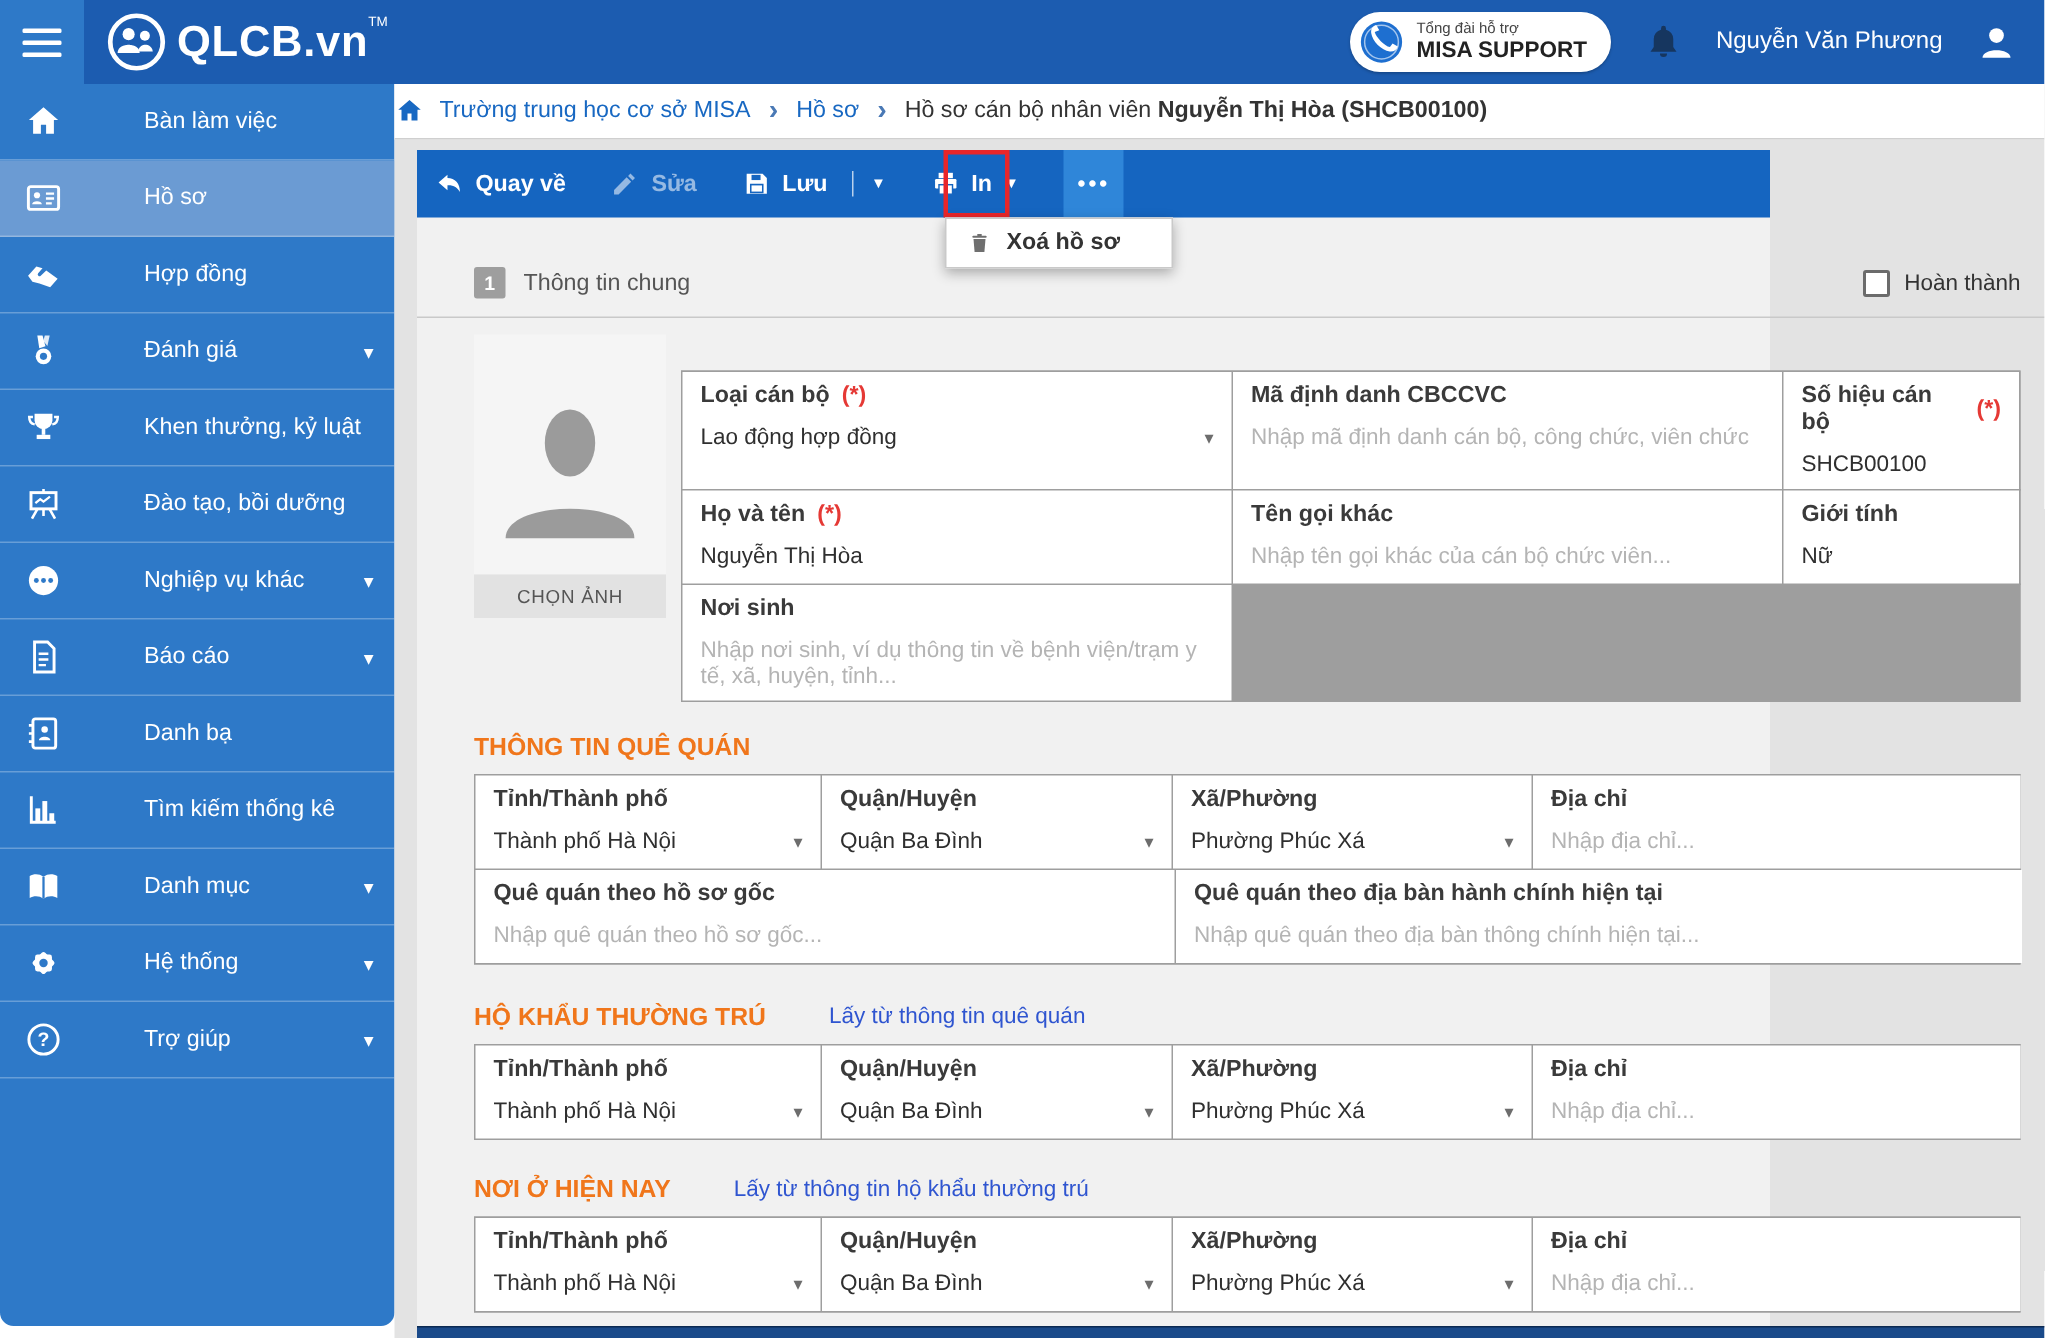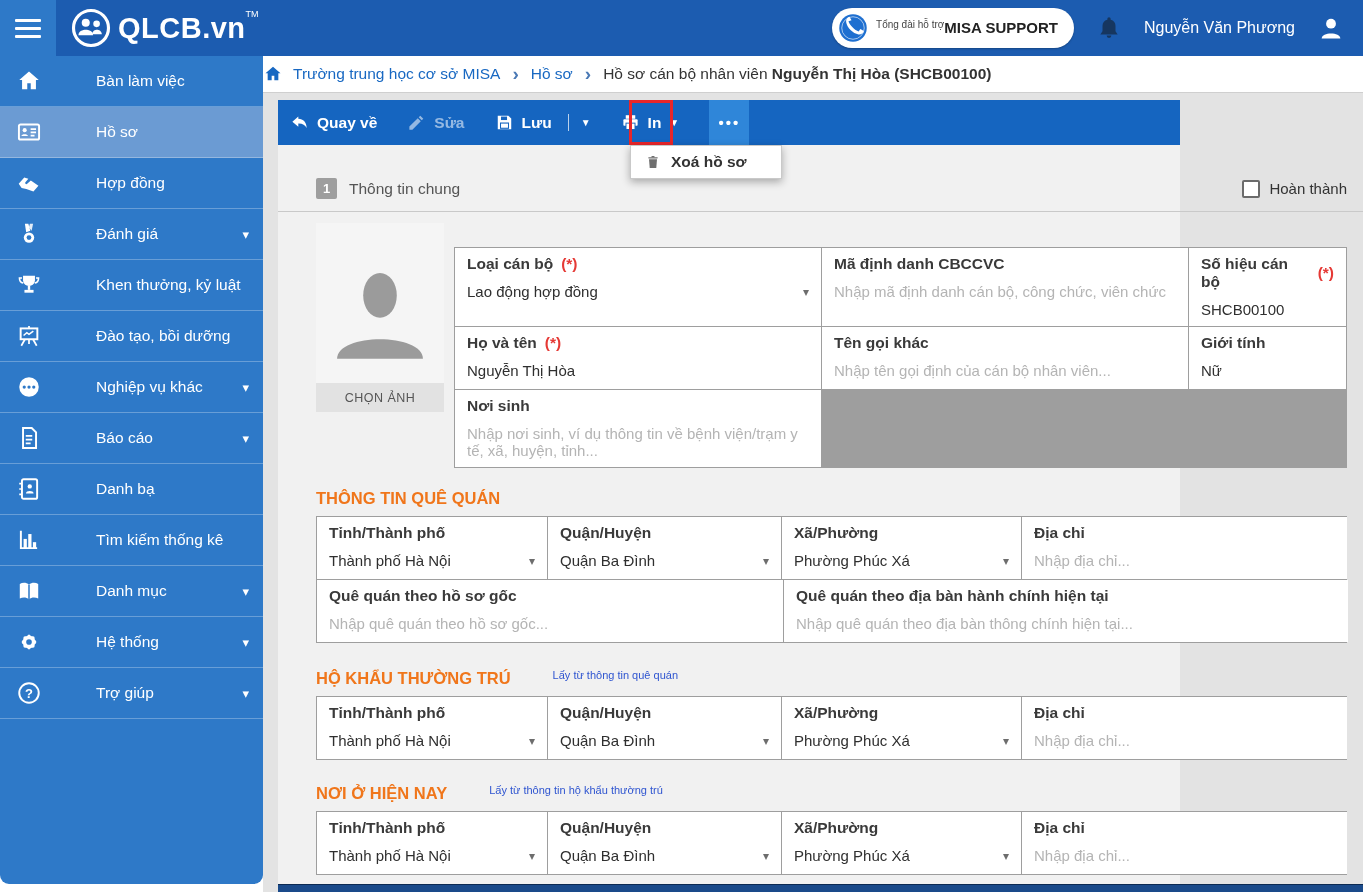--- a/index.html
+++ b/index.html
@@ -14,21 +14,21 @@
     flex-direction:column; justify-content:center; align-items:center; gap:5px; cursor:pointer; }
   .hamburger i { display:block; width:26px; height:3px; background:#fff; border-radius:1px; }
   .logo { display:flex; align-items:flex-start; margin-left:14px; color:#fff; }
   .logo svg { width:42px; height:42px; margin-top:2px; }
   .logo-text { font-size:29px; font-weight:bold; letter-spacing:.5px; margin-left:6px; line-height:46px;}
   .logo-tm { font-size:9px; margin-top:4px; }
   .top-right { margin-left:auto; display:flex; align-items:center; gap:22px; padding-right:18px; }
   .support-pill { background:#fff; border-radius:22px; height:40px; display:flex; align-items:center;
     padding:0 16px 0 6px; gap:8px; box-shadow:0 1px 2px rgba(0,0,0,.25); cursor:pointer; }
   .support-pill svg { width:30px; height:30px; }
-  .support-txt { display:flex; line-height:1.15; }
+  .support-txt { display:flex; flex-direction:column; line-height:1.15; }
   .support-small { font-size:10px; color:#444; }
   .support-big { font-size:15px; font-weight:bold; color:#222; }
   .bell { width:26px; height:26px; cursor:pointer; }
   .username { color:#fff; font-size:16px; cursor:pointer; }
   .avatar { width:28px; height:28px; cursor:pointer; }
 
   
   .sidebar { position:absolute; left:0; top:56px; width:263px; height:828px;
     background:#2e79c8; border-bottom-left-radius:9px; border-bottom-right-radius:9px; overflow:hidden; }
   .side-item { height:51px; display:flex; align-items:center; padding:0 14px 0 16px;
@@ -110,21 +110,21 @@
   .partial-grid { grid-template-columns:283px 309px 436px; }
   .partial-wrap { height:26px; overflow:hidden; }
   .partial-wrap .cell { min-height:40px; padding-top:5px; }
 
   .orange-row { display:flex; gap:42px; }
   .orange-head { font-size:16.5px; font-weight:bold; color:#f0761b; }
   .mt-qq { margin-top:21px; margin-bottom:8px; }
   .mt-hk { margin-top:26px; margin-bottom:8px; }
   .mt-no { margin-top:24px; margin-bottom:8px; }
   .mt-cn { margin-top:18px; margin-bottom:8px; }
-  .blue-link { font-size:11px; color:#2f55d0; cursor:pointer; }
+  .blue-link { font-size:15px; color:#2f55d0; cursor:pointer; }
 
   .bottombar { position:absolute; left:15px; bottom:0; width:1085px; height:8px;
     background:#1a4a8a; border-top:1px solid #0c2a52; }
 </style>
 </head>
 <body>
 
 <div class="app">
 
   <header class="topbar">
@@ -409,21 +409,21 @@
                 <div class="flabel">
                     <span>Họ và tên</span>
                     <span class="req">(*)</span>
                   </div>
                 <div class="fval">Nguyễn Thị Hòa</div>
               </div>
               <div class="cell">
                 <div class="flabel">
                     <span>Tên gọi khác</span>
                   </div>
-                <div class="fval ph">Nhập tên gọi định của cán bộ nhân viên...</div>
+                <div class="fval ph">Nhập tên gọi khác của cán bộ chức viên...</div>
               </div>
               <div class="cell">
                 <div class="flabel">
                     <span>Giới tính</span>
                   </div>
                 <div class="fval">Nữ</div>
               </div>
             </div>
 
             <div class="grid row3">

